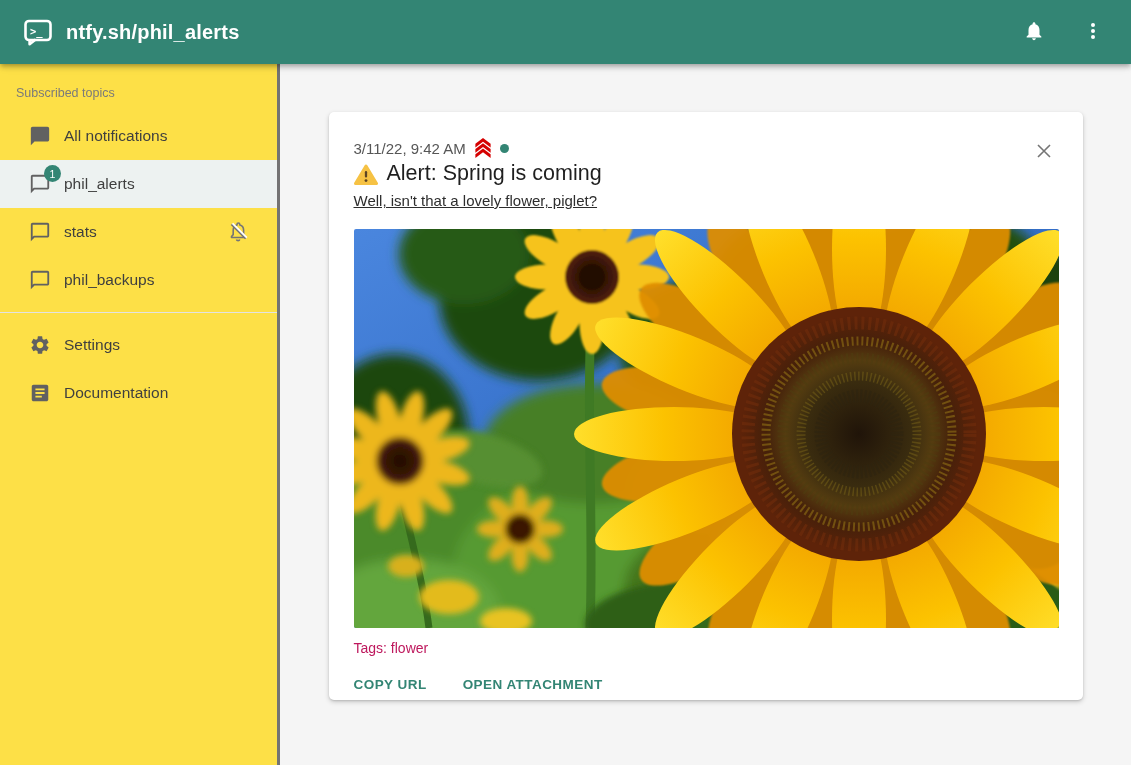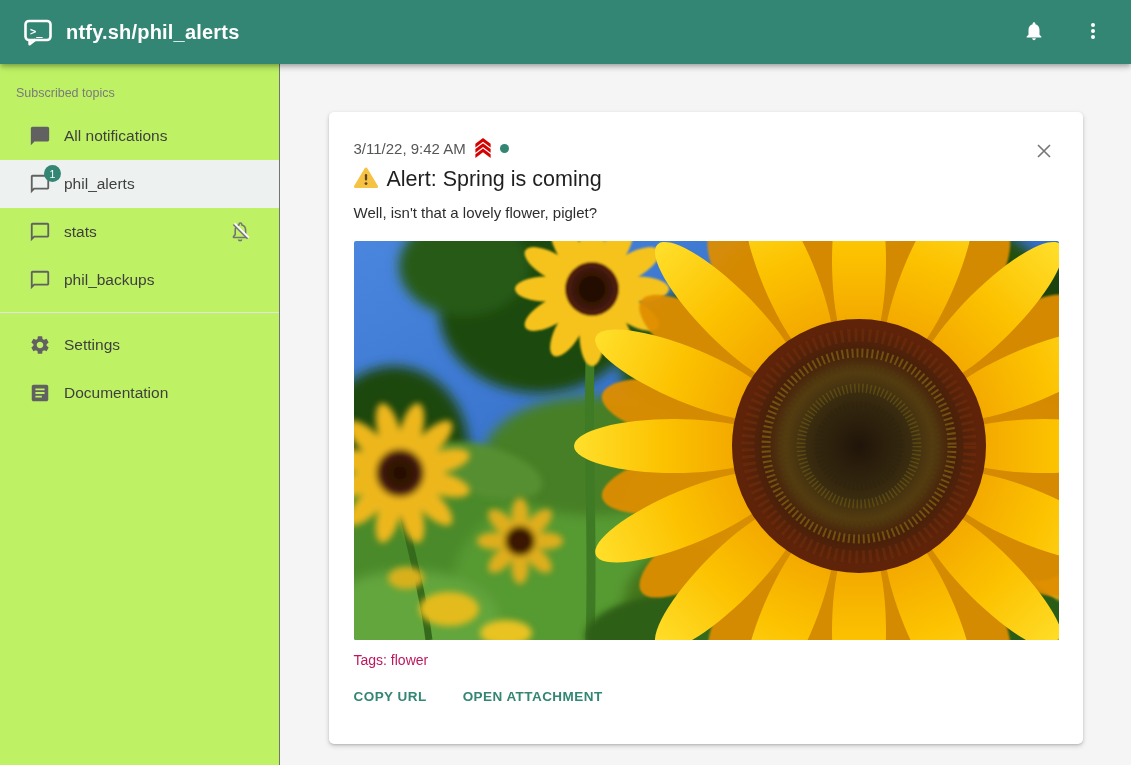--- a/index.html
+++ b/index.html
@@ -19,21 +19,21 @@
     box-shadow: 0 2px 4px -1px rgba(0,0,0,.2), 0 4px 5px 0 rgba(0,0,0,.14), 0 1px 10px 0 rgba(0,0,0,.12);
   }
   .appbar .logo { margin-right: 14px; display: flex; align-items: center; }
   .appbar-title { font-size: 20px; font-weight: 700; letter-spacing: .2px; flex: 1; }
   .appbar-actions { display: flex; align-items: center; gap: 30px; }
   .icon-btn { background: none; border: none; cursor: pointer; display: flex; align-items: center; padding: 4px; }
 
   
   .layout { display: flex; padding-top: 64px; height: 765px; }
   .sidebar {
-    width: 280px; background: #bef264; border-right: 1px solid #737373;
+    width: 280px; background: #fde047; border-right: 3px solid #737373;
     padding-top: 6px; flex-shrink: 0;
   }
   .section-label { padding: 16px 16px 12px; font-size: 12.5px; color: #7a7a7a; }
   .nav-item {
     display: flex; align-items: center; height: 48px; padding: 0 28px;
     gap: 12px; font-size: 15.5px; color: #3f3f3f; cursor: pointer;
   }
   .nav-item.selected { background: #edf2f1; }
   .nav-icon { position: relative; width: 24px; height: 24px; display: flex; align-items: center; justify-content: center; flex-shrink: 0; }
   .badge {
@@ -43,27 +43,27 @@
     font-size: 10.5px; display: flex; align-items: center; justify-content: center;
   }
   .mute-wrap { margin-left: auto; display: flex; align-items: center; }
   .divider { border-top: 1px solid #e3e3e3; margin: 8px 0; }
 
   
   .main { flex: 1; overflow: hidden; }
   .card {
     width: 754px; margin: 48px auto 0; background: #fff;
     border-radius: 5px; position: relative;
-    padding: 26px 25px 40px;
+    padding: 26px 25px 8px;
     box-shadow: 0 2px 5px rgba(0,0,0,.18), 0 1px 2px rgba(0,0,0,.12);
   }
   .ts-row { display: flex; align-items: center; gap: 7px; font-size: 15px; color: #565656; }
   .new-dot { width: 9px; height: 9px; border-radius: 50%; background: #338574; display: inline-block; }
-  .title-row { display: flex; align-items: flex-start; gap: 9px; margin-top: 9px; font-size: 21.5px; color: #1f1f1f; }
-  .body-text { margin-top: 12px; font-size: 15px; color: #2d2d2d; }
+  .title-row { display: flex; align-items: flex-end; gap: 9px; margin-top: 3px; font-size: 21.5px; color: #1f1f1f; }
+  .body-text { margin-top: 6px; font-size: 15px; color: #2d2d2d; text-decoration: underline; }
   .attachment { margin-top: 20px; width: 705px; height: 399px; border-radius: 2px; overflow: hidden; display: block; cursor: pointer; }
   .tags { margin-top: 12px; font-size: 14px; color: #be185d; }
   .actions { margin-top: 21px; display: flex; gap: 36px; }
   .action-btn {
     background: none; border: none; cursor: pointer;
     font-family: "Liberation Sans", sans-serif;
     font-size: 13.5px; font-weight: 700; color: #338574; letter-spacing: .45px; padding: 0;
   }
   .close-btn { position: absolute; top: 27px; right: 27px; background: none; border: none; cursor: pointer; padding: 2px; }
 </style>

